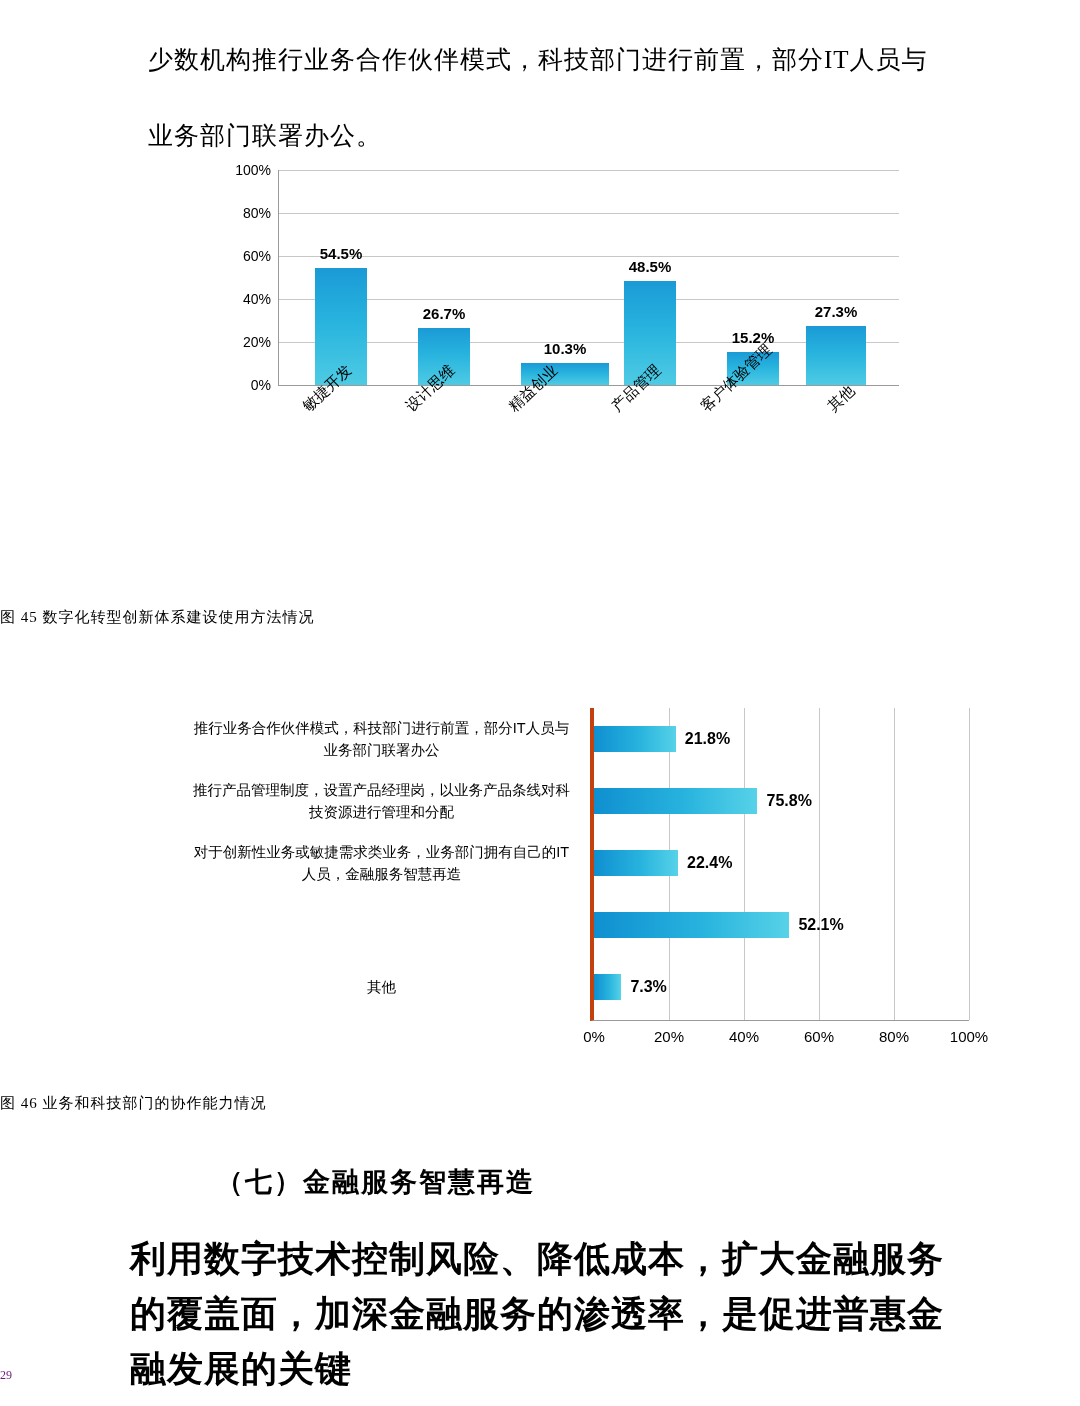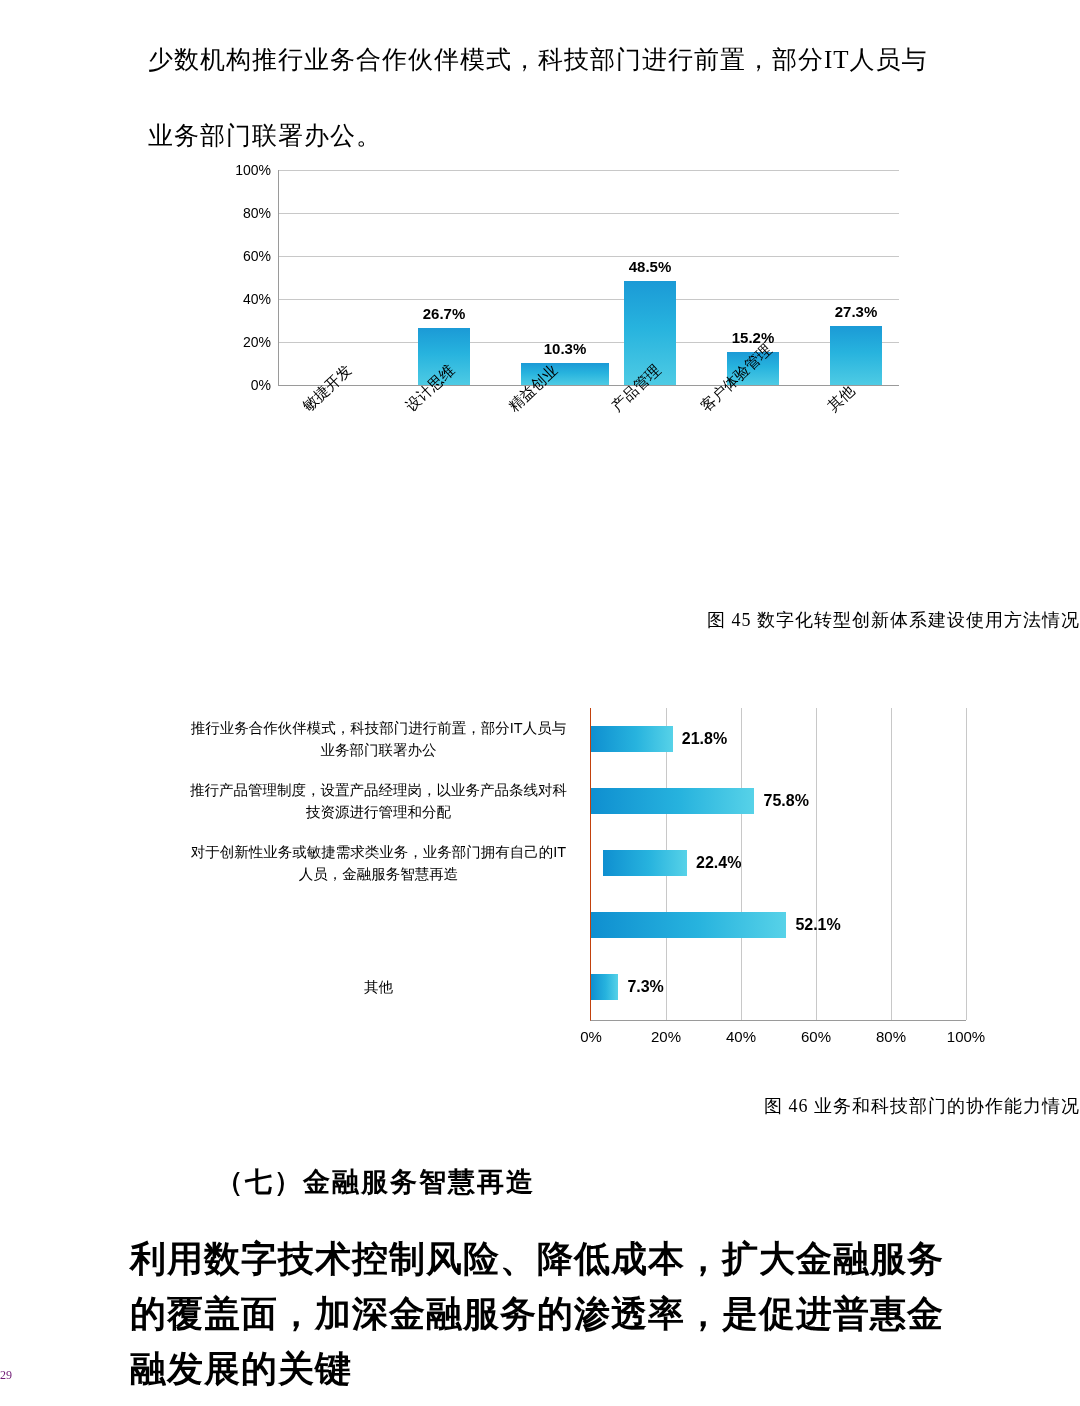--- a/index.html
+++ b/index.html
@@ -47,23 +47,23 @@
     top: 1232px;
     width: 830px;
     font-weight: bold;
     font-size: 36px;
     line-height: 55px;
   }
 
   .caption {
     position: absolute;
     width: 100%;
-    text-align: right;
-    font-family: "Liberation Serif", serif;
-    font-size: 18px;
+    text-align: left;
+    font-family: "Liberation Serif", serif;
+    font-size: 15px;
     letter-spacing: 1px;
   }
   #caption-45 { top: 608px; left: 0; }
   #caption-46 { top: 1094px; left: 0; }
 
   #page-number {
     position: absolute;
     top: 1368px;
     left: 0;
     width: 100%;
@@ -143,21 +143,21 @@
     top: 700px;
     width: 880px;
     height: 360px;
   }
   #chart46 .plot {
     position: absolute;
     left: 490px;
     top: 8px;
     width: 375px;
     height: 312px;
-    border-left: 1px solid #c2410c;
+    border-left: 4px solid #c2410c;
     border-bottom: 1px solid #9a9a9a;
   }
   #chart46 .vgrid {
     position: absolute;
     top: 0;
     height: 100%;
     border-left: 1px solid #c8c8c8;
   }
   #chart46 .hbar {
     position: absolute;
@@ -211,33 +211,36 @@
     <div class="gridline" style="top:60%;"></div>
     <div class="gridline" style="top:80%;"></div>
 
     <div class="ytick" style="top:100%;">0%</div>
     <div class="ytick" style="top:80%;">20%</div>
     <div class="ytick" style="top:60%;">40%</div>
     <div class="ytick" style="top:40%;">60%</div>
     <div class="ytick" style="top:20%;">80%</div>
     <div class="ytick" style="top:0%;">100%</div>
 
+    <div class="bar" style="left:36px; height:54.5%;">
+      <span class="bar-label">54.5%</span>
+    </div>
     <div class="bar" style="left:139px; height:26.7%;">
       <span class="bar-label">26.7%</span>
     </div>
     <div class="bar" style="left:242px; height:10.3%;padding-left:36px;">
       <span class="bar-label">10.3%</span>
     </div>
     <div class="bar" style="left:345px; height:48.5%;">
       <span class="bar-label">48.5%</span>
     </div>
     <div class="bar" style="left:448px; height:15.2%;">
       <span class="bar-label">15.2%</span>
     </div>
-    <div class="bar" style="left:551px; height:27.3%;">
+    <div class="bar" style="left:527px; height:27.3%;padding-left:8px;">
       <span class="bar-label">27.3%</span>
     </div>
 
     <div class="xcat" style="left:20px;">敏捷开发</div>
     <div class="xcat" style="left:123px;">设计思维</div>
     <div class="xcat" style="left:226px;">精益创业</div>
     <div class="xcat" style="left:329px;">产品管理</div>
     <div class="xcat" style="left:418px;">客户体验管理</div>
     <div class="xcat" style="left:545px;">其他</div>
   </div>
@@ -252,21 +255,21 @@
     <div class="vgrid" style="left:60%;"></div>
     <div class="vgrid" style="left:80%;"></div>
     <div class="vgrid" style="left:100%;"></div>
 
     <div class="hbar" style="top:18px; width:21.8%;">
       <span class="hbar-label">21.8%</span>
     </div>
     <div class="hbar" style="top:80px; width:43.6%;">
       <span class="hbar-label">75.8%</span>
     </div>
-    <div class="hbar" style="top:142px; width:22.4%;margin-left:12px;">
+    <div class="hbar" style="top:142px; width:22.4%;">
       <span class="hbar-label">22.4%</span>
     </div>
     <div class="hbar" style="top:204px; width:52.1%;">
       <span class="hbar-label">52.1%</span>
     </div>
     <div class="hbar" style="top:266px; width:7.3%;">
       <span class="hbar-label">7.3%</span>
     </div>
 
     <div class="cat-label" style="top:31px;">推行业务合作伙伴模式，科技部门进行前置，部分IT人员与业务部门联署办公</div>

